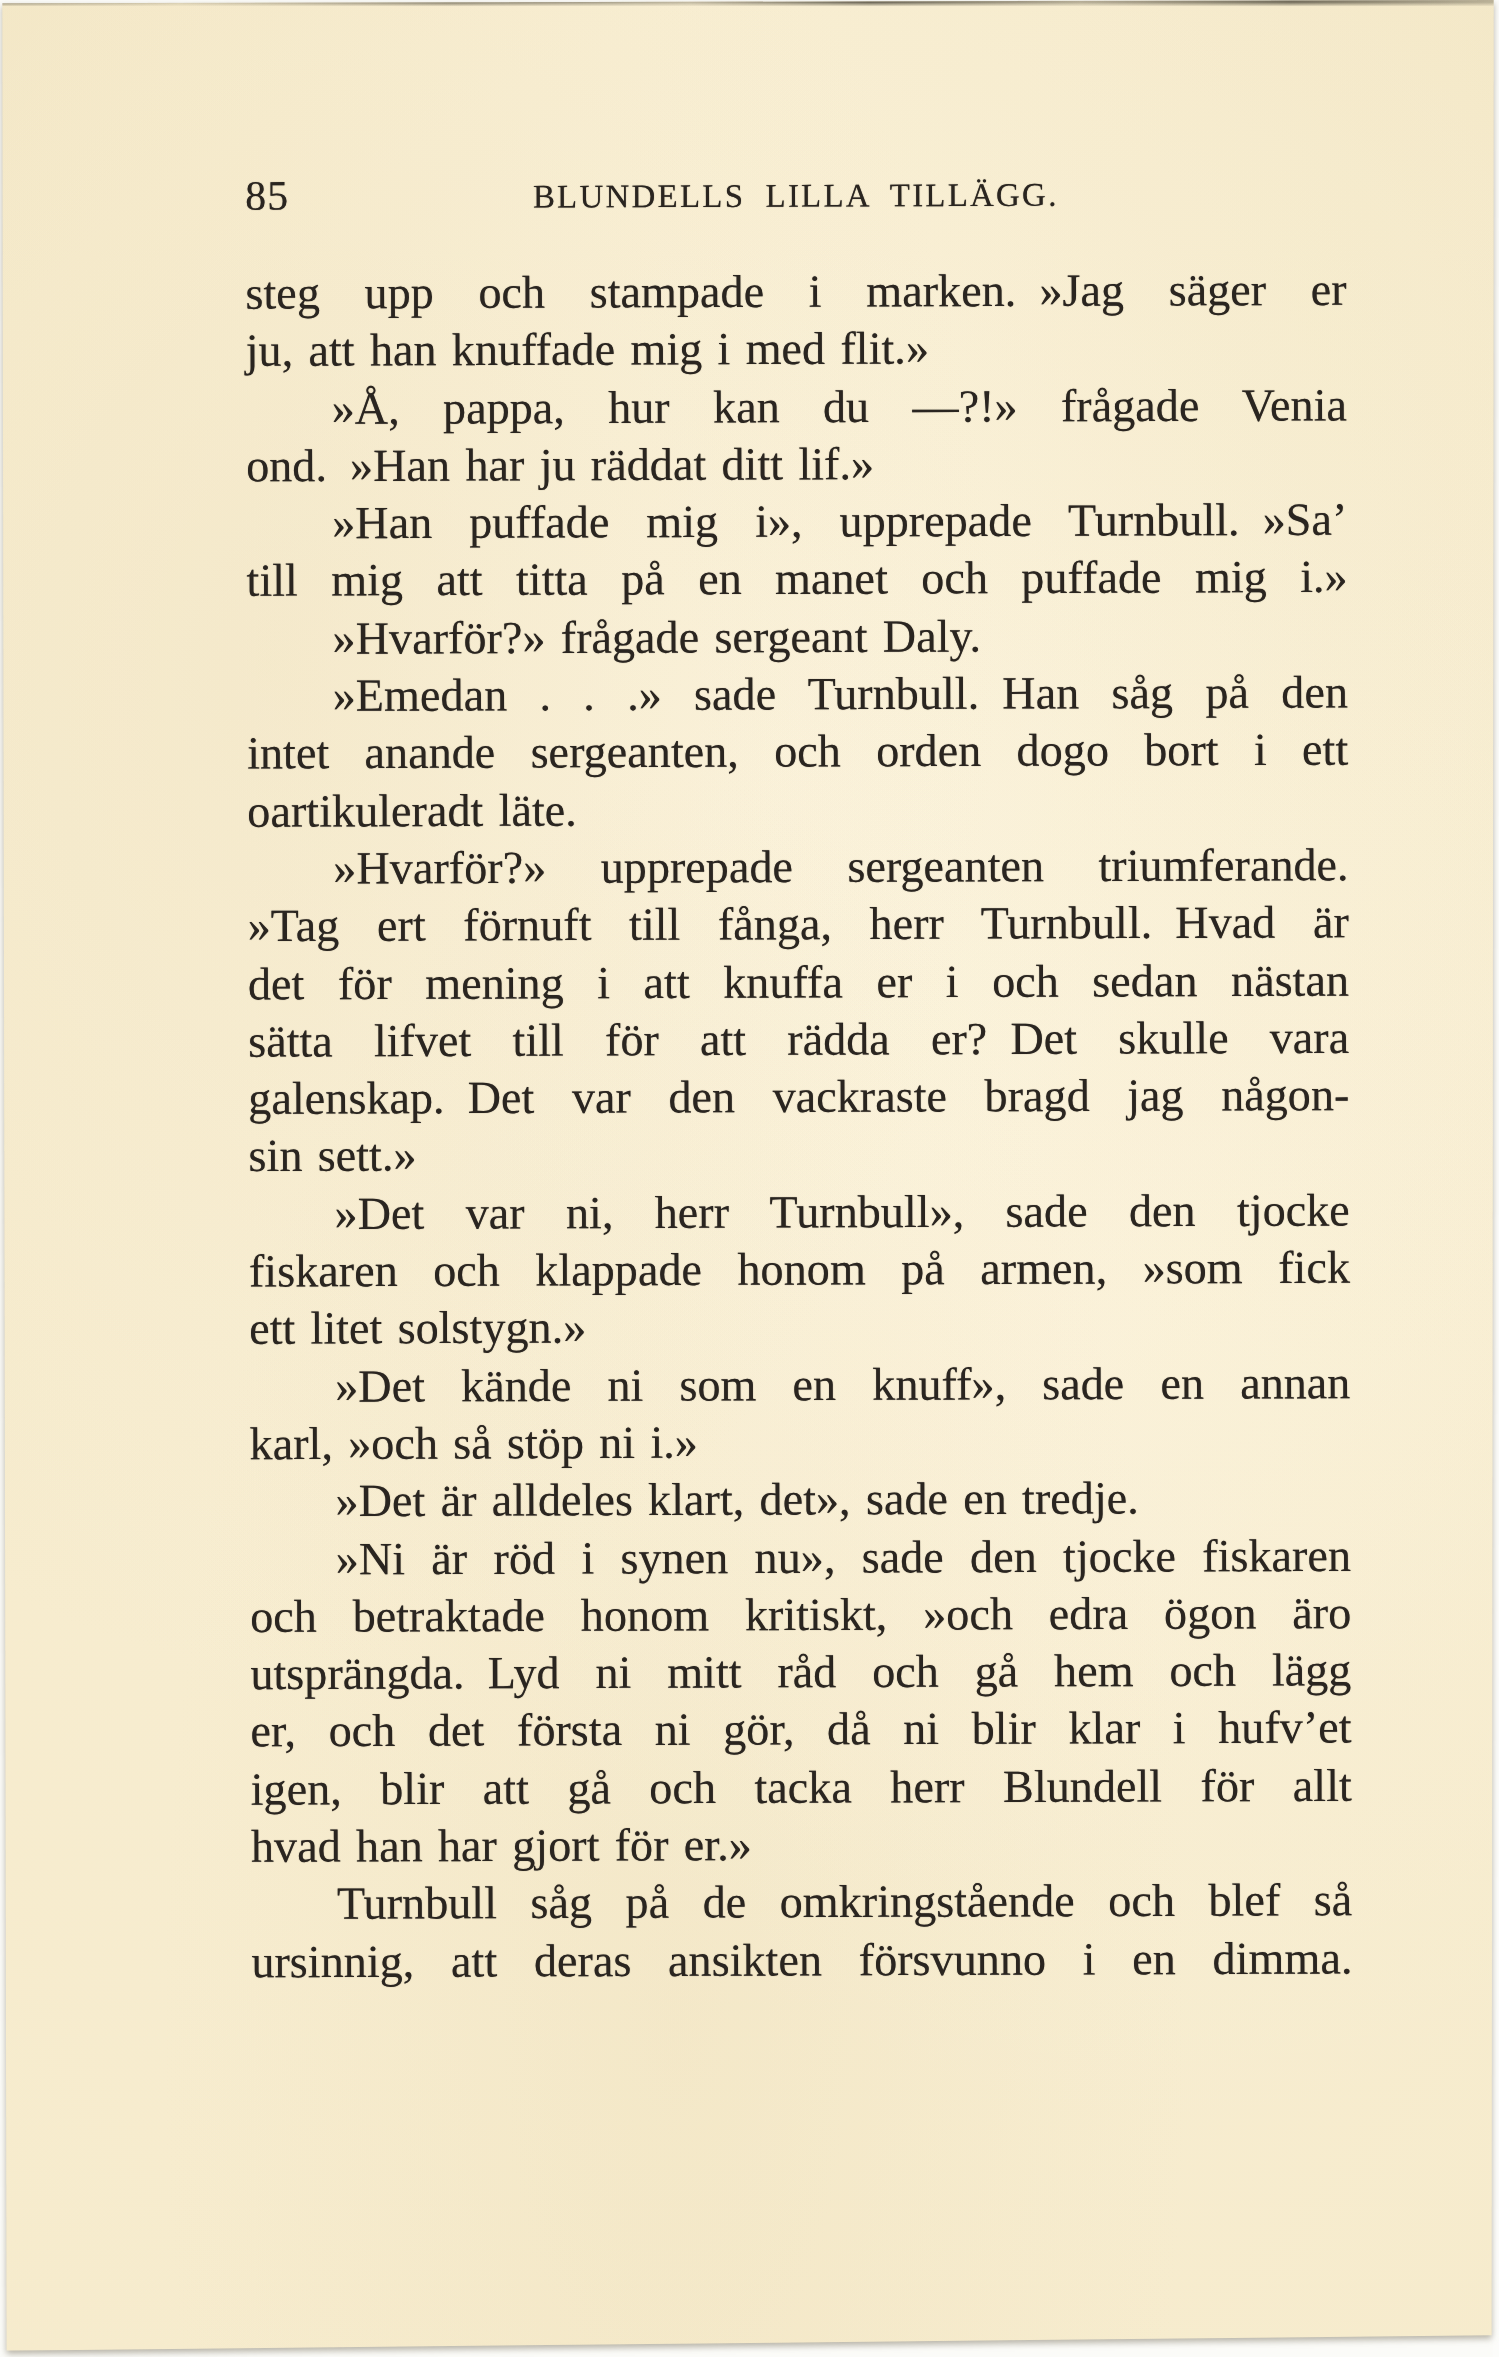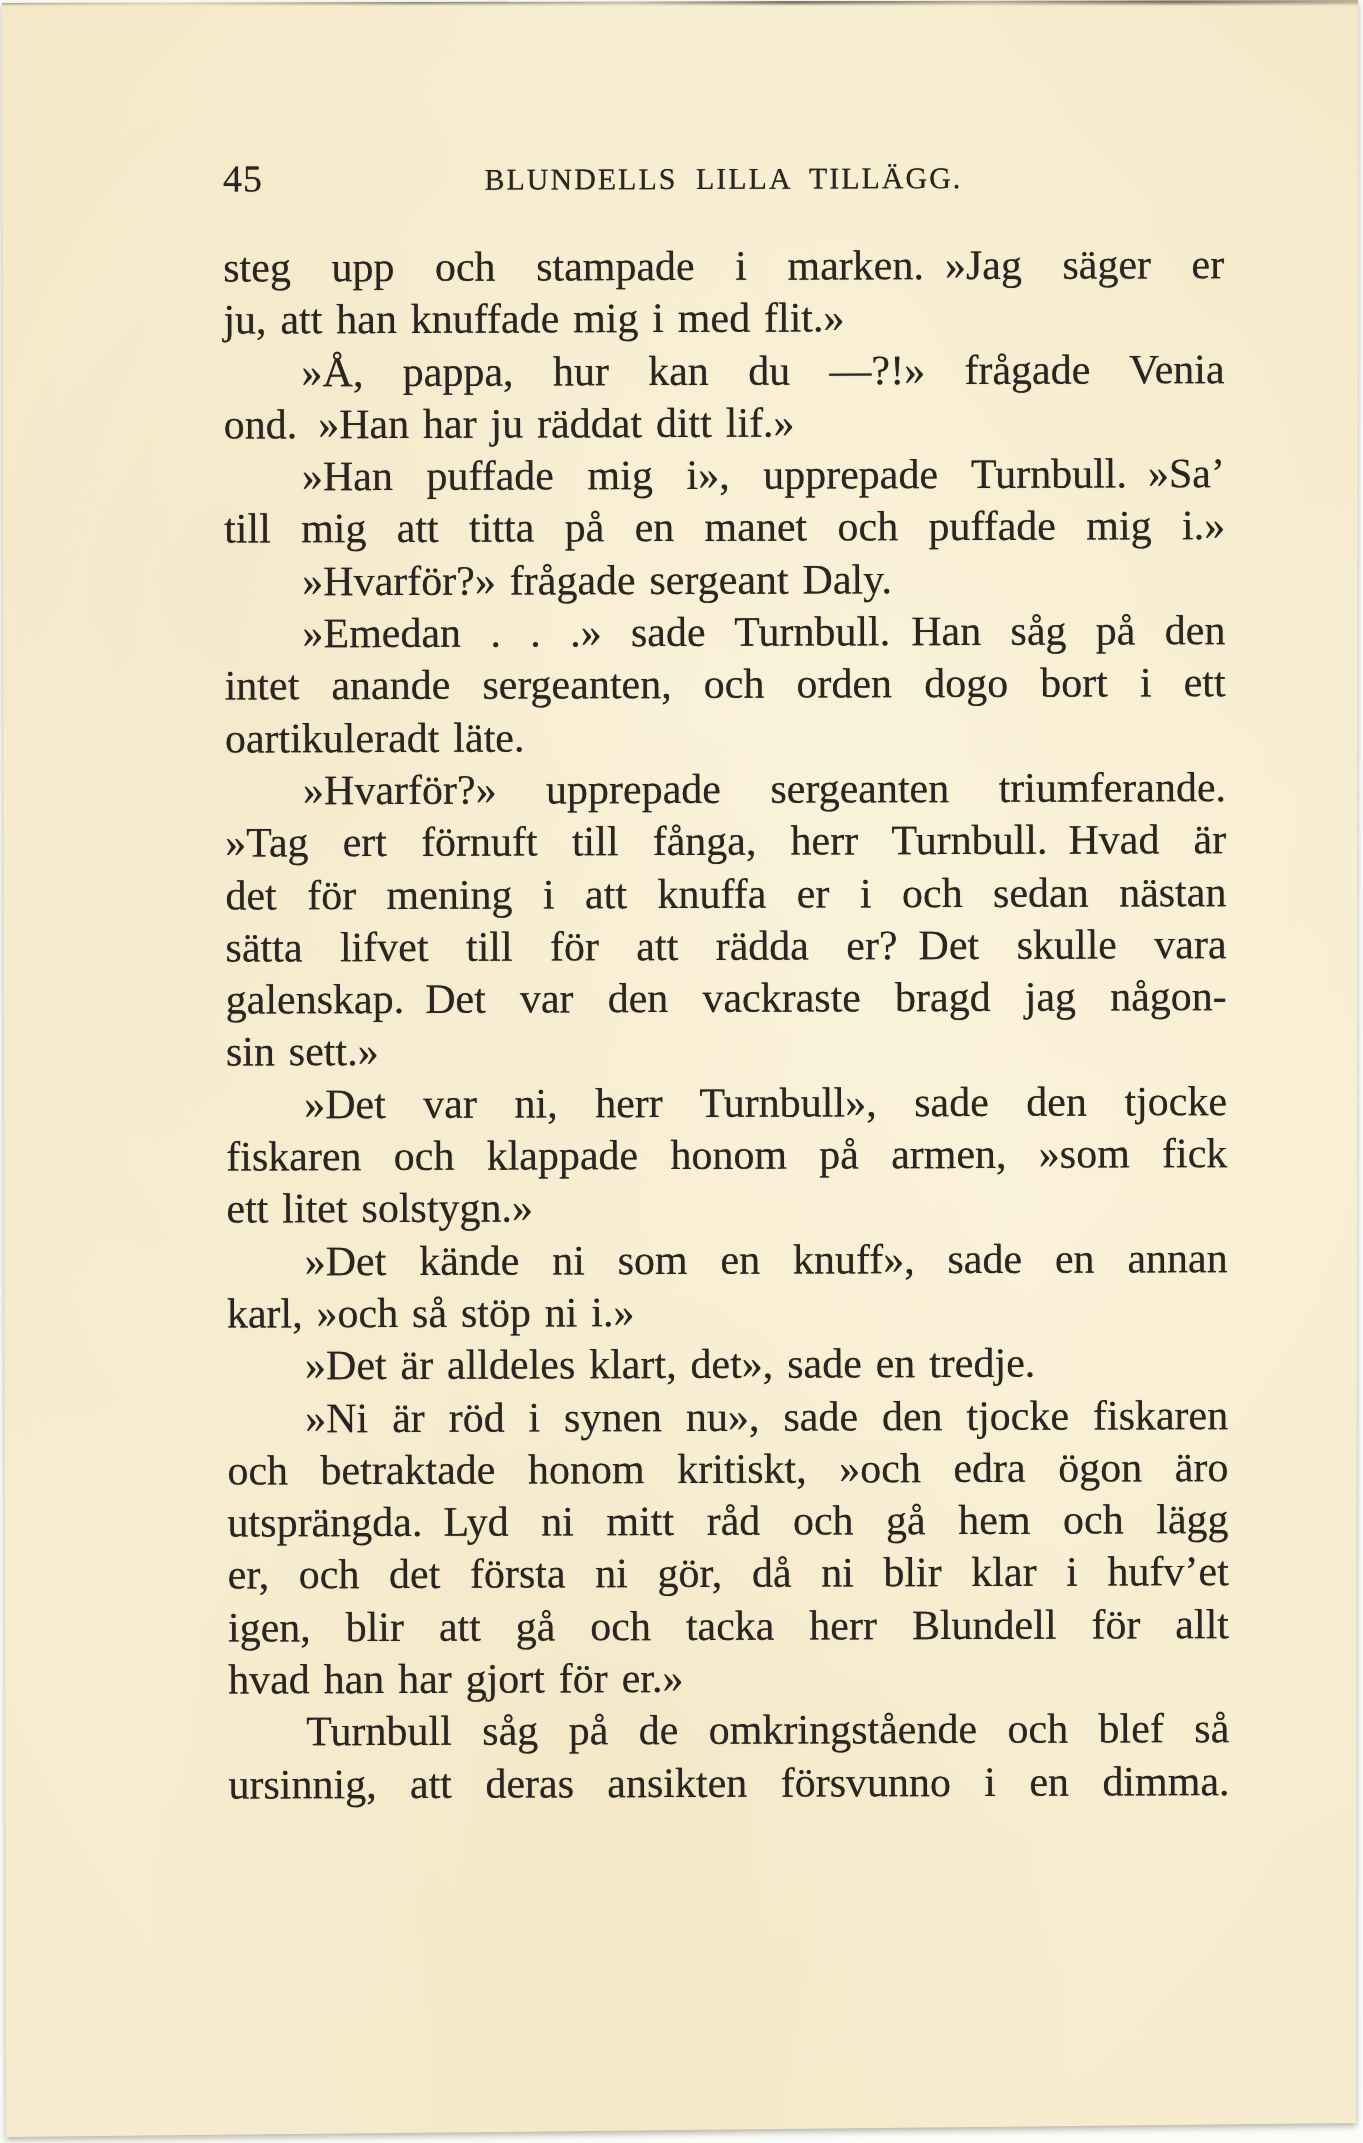--- a/index.html
+++ b/index.html
@@ -78,21 +78,21 @@
 <body>
 
 <div class="scan">
   <div class="right-sliver"></div>
   <div class="paper-wrap">
     <div class="paper">
       <div class="texture"></div>
       <div class="top-edge"></div>
       <div class="content">
         <div class="header">
-          <span class="pagenum">45</span>
+          <span class="pagenum">85</span>
           <span class="runtitle">BLUNDELLS LILLA TILLÄGG.</span>
         </div>
         <div class="bodytext">
             <div class="line just">steg upp och stampade i marken. »Jag säger er</div>
             <div class="line">ju, att han knuffade mig i med flit.»</div>
             <div class="line ind just">»Å, pappa, hur kan du —?!» frågade Venia</div>
             <div class="line">ond. »Han har ju räddat ditt lif.»</div>
             <div class="line ind just">»Han puffade mig i», upprepade Turnbull. »Sa’</div>
             <div class="line just">till mig att titta på en manet och puffade mig i.»</div>
             <div class="line ind">»Hvarför?» frågade sergeant Daly.</div>

